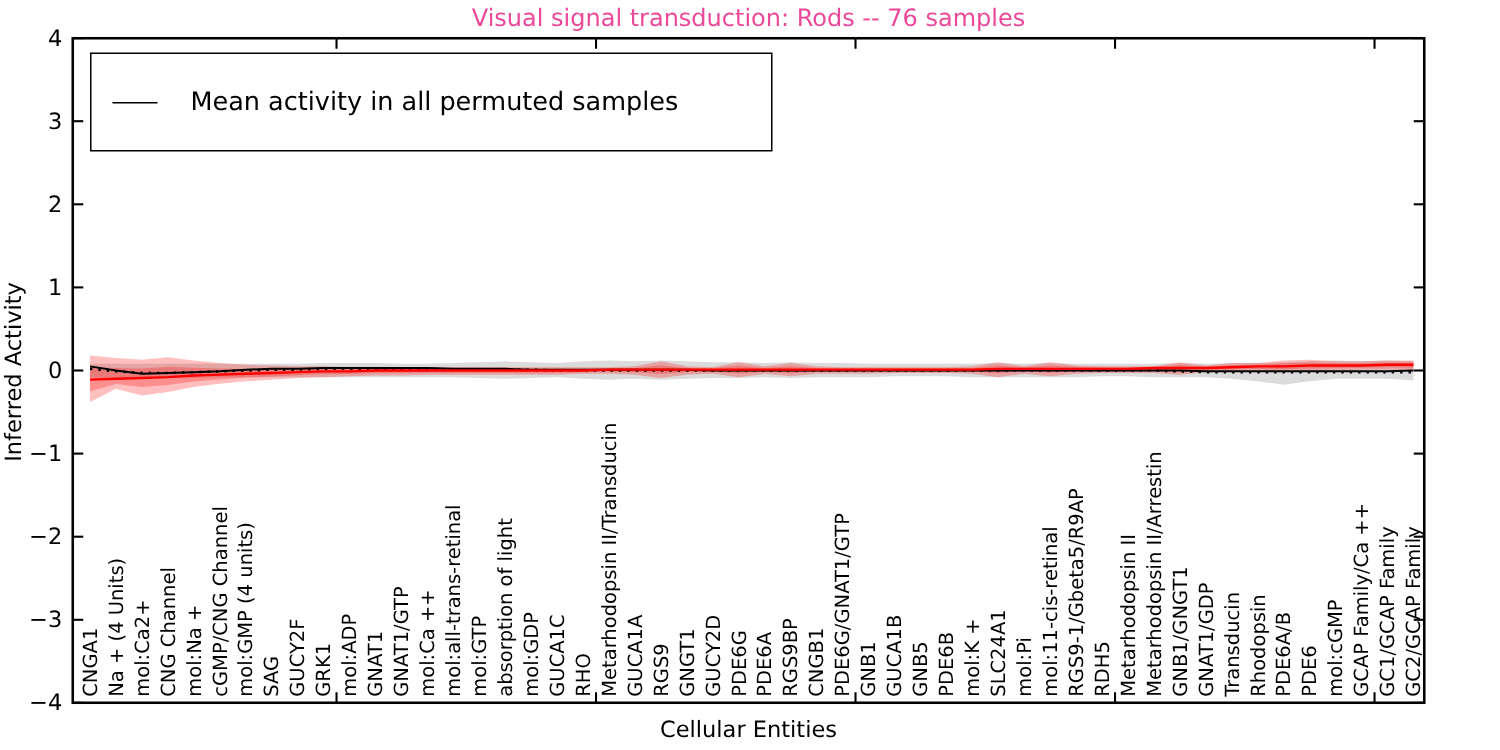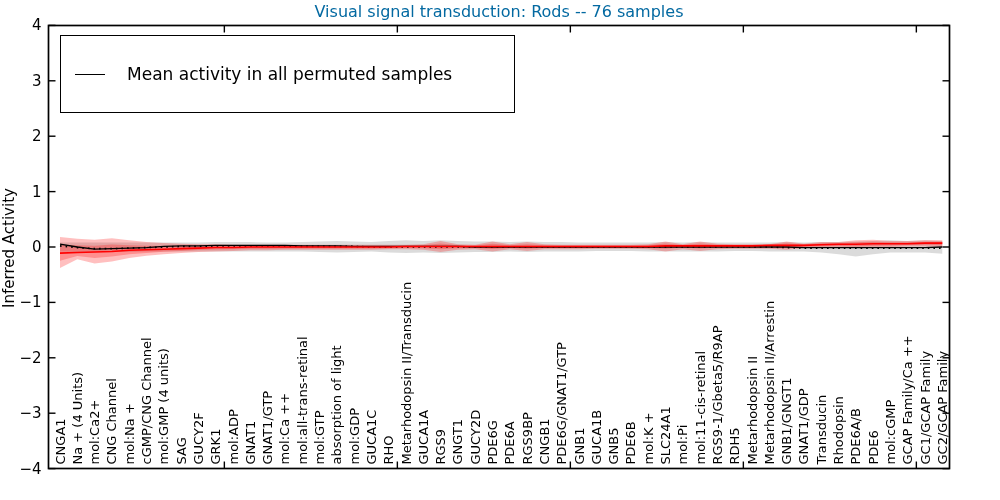--- a/index.html
+++ b/index.html
@@ -2,33 +2,33 @@
 <html><head>
 <meta charset="utf-8">
 <style>
   html,body{margin:0;padding:0;background:#fff;}
   .figure{
     position:relative;width:1000px;height:500px;background:#ffffff;
     font-family:"DejaVu Sans","Liberation Sans",sans-serif;overflow:hidden;
   }
   .chart-title{
     position:absolute;left:48px;top:2px;width:902px;text-align:center;
-    font-size:16px;color:#0369a1;
+    font-size:16px;color:#ec4899;
   }
   .y-axis-title{
     position:absolute;left:-70px;top:238px;width:160px;height:20px;
     text-align:center;font-size:15px;color:#000;
     transform:rotate(-90deg);
   }
   .x-axis-title{
     position:absolute;left:48px;top:477px;width:902px;text-align:center;
     font-size:15px;color:#000;
   }
   .legend{
-    position:absolute;left:60px;top:35px;width:455px;height:78px;
+    position:absolute;left:60px;top:35px;width:455px;height:66px;
     background:#fff;border:1.6px solid #000;box-sizing:border-box;
     display:flex;flex-direction:column;justify-content:space-evenly;
     z-index:3;
   }
   .legend-row{display:flex;align-items:center;padding-left:14px;}
   .legend-line{width:30px;height:0;border-top:1.6px solid #000;margin-right:22px;flex:0 0 auto;}
   .legend-label{font-size:17px;color:#000;white-space:nowrap;}
   svg{position:absolute;left:0;top:0;}
 </style>
 </head>
@@ -135,19 +135,20 @@
       <text transform="translate(843,464.5) rotate(-90)" text-anchor="start" font-size="13px" fill="#000">Rhodopsin</text>
       <text transform="translate(860.3000000000001,464.5) rotate(-90)" text-anchor="start" font-size="13px" fill="#000">PDE6A/B</text>
       <text transform="translate(877.6,464.5) rotate(-90)" text-anchor="start" font-size="13px" fill="#000">PDE6</text>
       <text transform="translate(894.9000000000001,464.5) rotate(-90)" text-anchor="start" font-size="13px" fill="#000">mol:cGMP</text>
       <text transform="translate(912.2,464.5) rotate(-90)" text-anchor="start" font-size="13px" fill="#000">GCAP Family/Ca ++</text>
       <text transform="translate(929.5,464.5) rotate(-90)" text-anchor="start" font-size="13px" fill="#000">GC1/GCAP Family</text>
       <text transform="translate(946.8000000000001,464.5) rotate(-90)" text-anchor="start" font-size="13px" fill="#000">GC2/GCAP Family</text>
     </svg>
   <div class="chart-title">Visual signal transduction: Rods -- 76 samples</div>
   <div class="y-axis-title">Inferred Activity</div>
+  <div class="x-axis-title">Cellular Entities</div>
   <div class="legend">
     <div class="legend-row">
       <span class="legend-line"></span>
       <span class="legend-label">Mean activity in all permuted samples</span>
     </div>
   </div>
 </div>
 
 </body></html>

